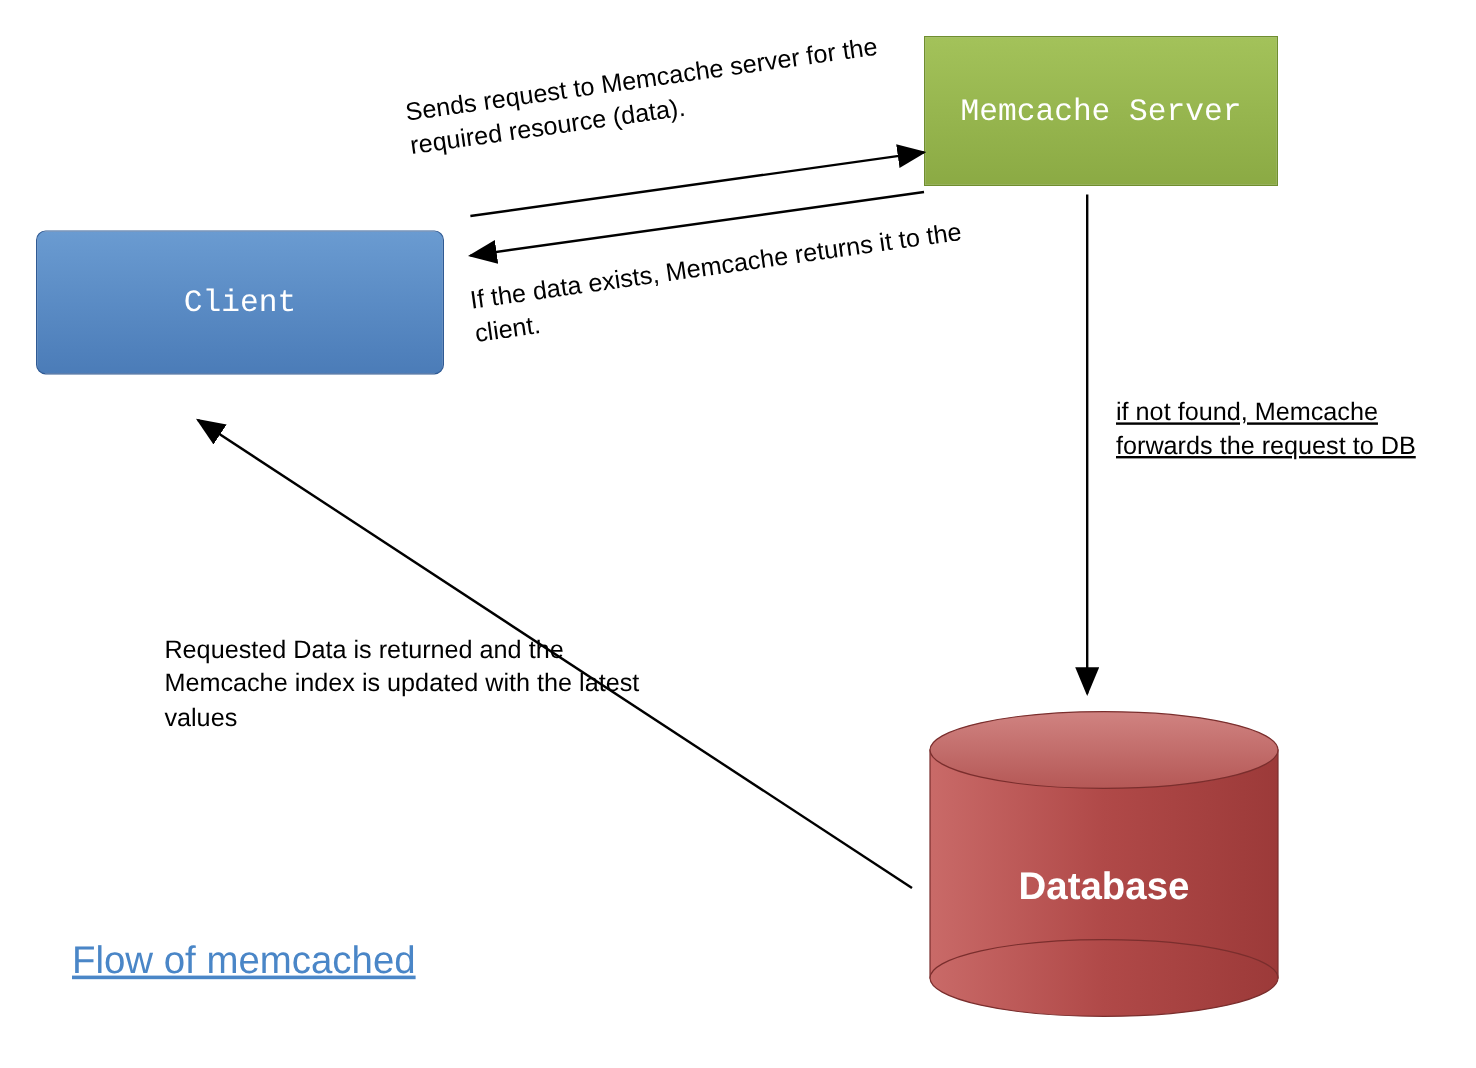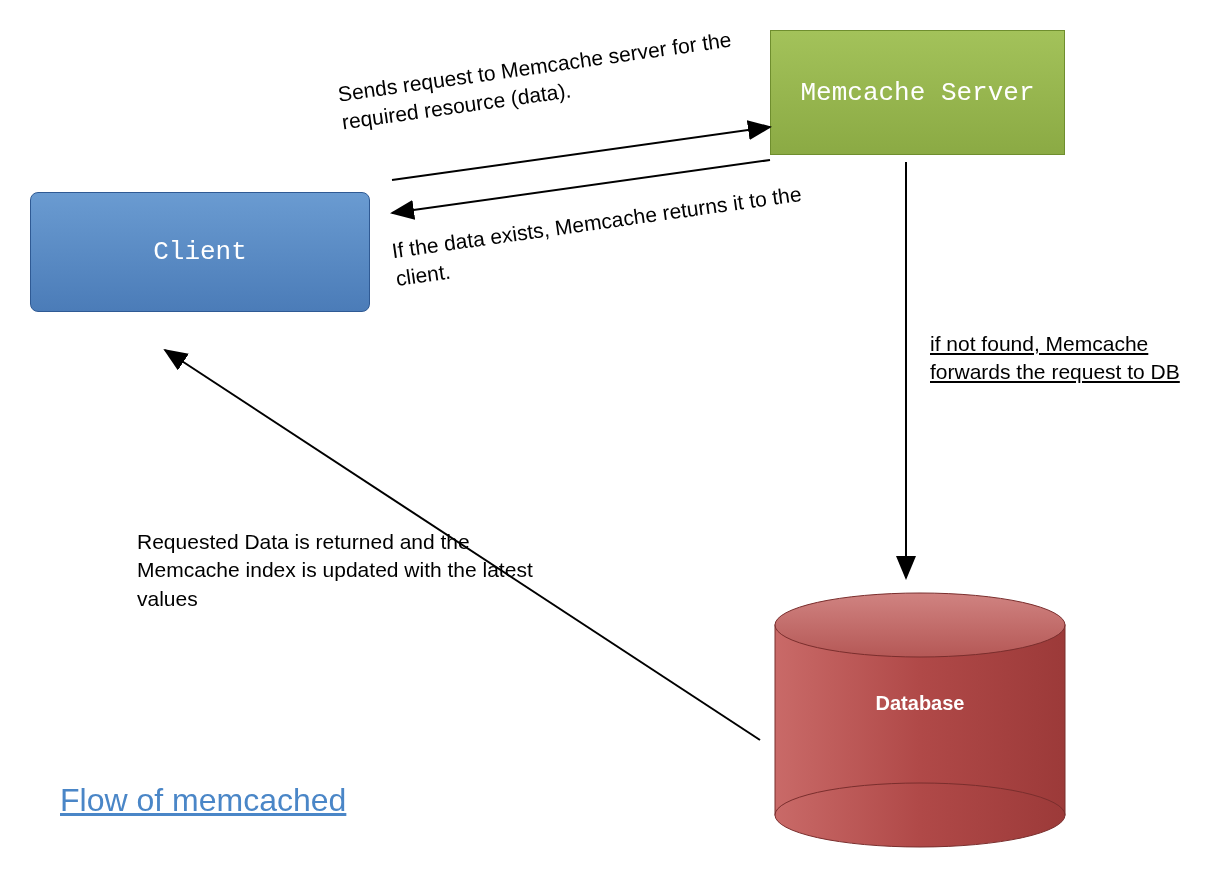--- a/index.html
+++ b/index.html
@@ -42,25 +42,25 @@
       position: absolute;
       left: 770px;
       top: 590px;
       width: 300px;
       height: 260px;
     }
     .db-cyl svg { width: 100%; height: 100%; }
     .db-label {
       position: absolute;
       left: 770px;
-      top: 692px;
+      top: 720px;
       width: 300px;
       text-align: center;
       color: #ffffff;
-      font-size: 20px;
+      font-size: 32px;
       font-weight: bold;
     }
     .arrow-label {
       position: absolute;
       color: #000;
       font-family: Tahoma, Arial, sans-serif;
       font-size: 21px;
       line-height: 1.35;
       font-weight: 500;
     }

